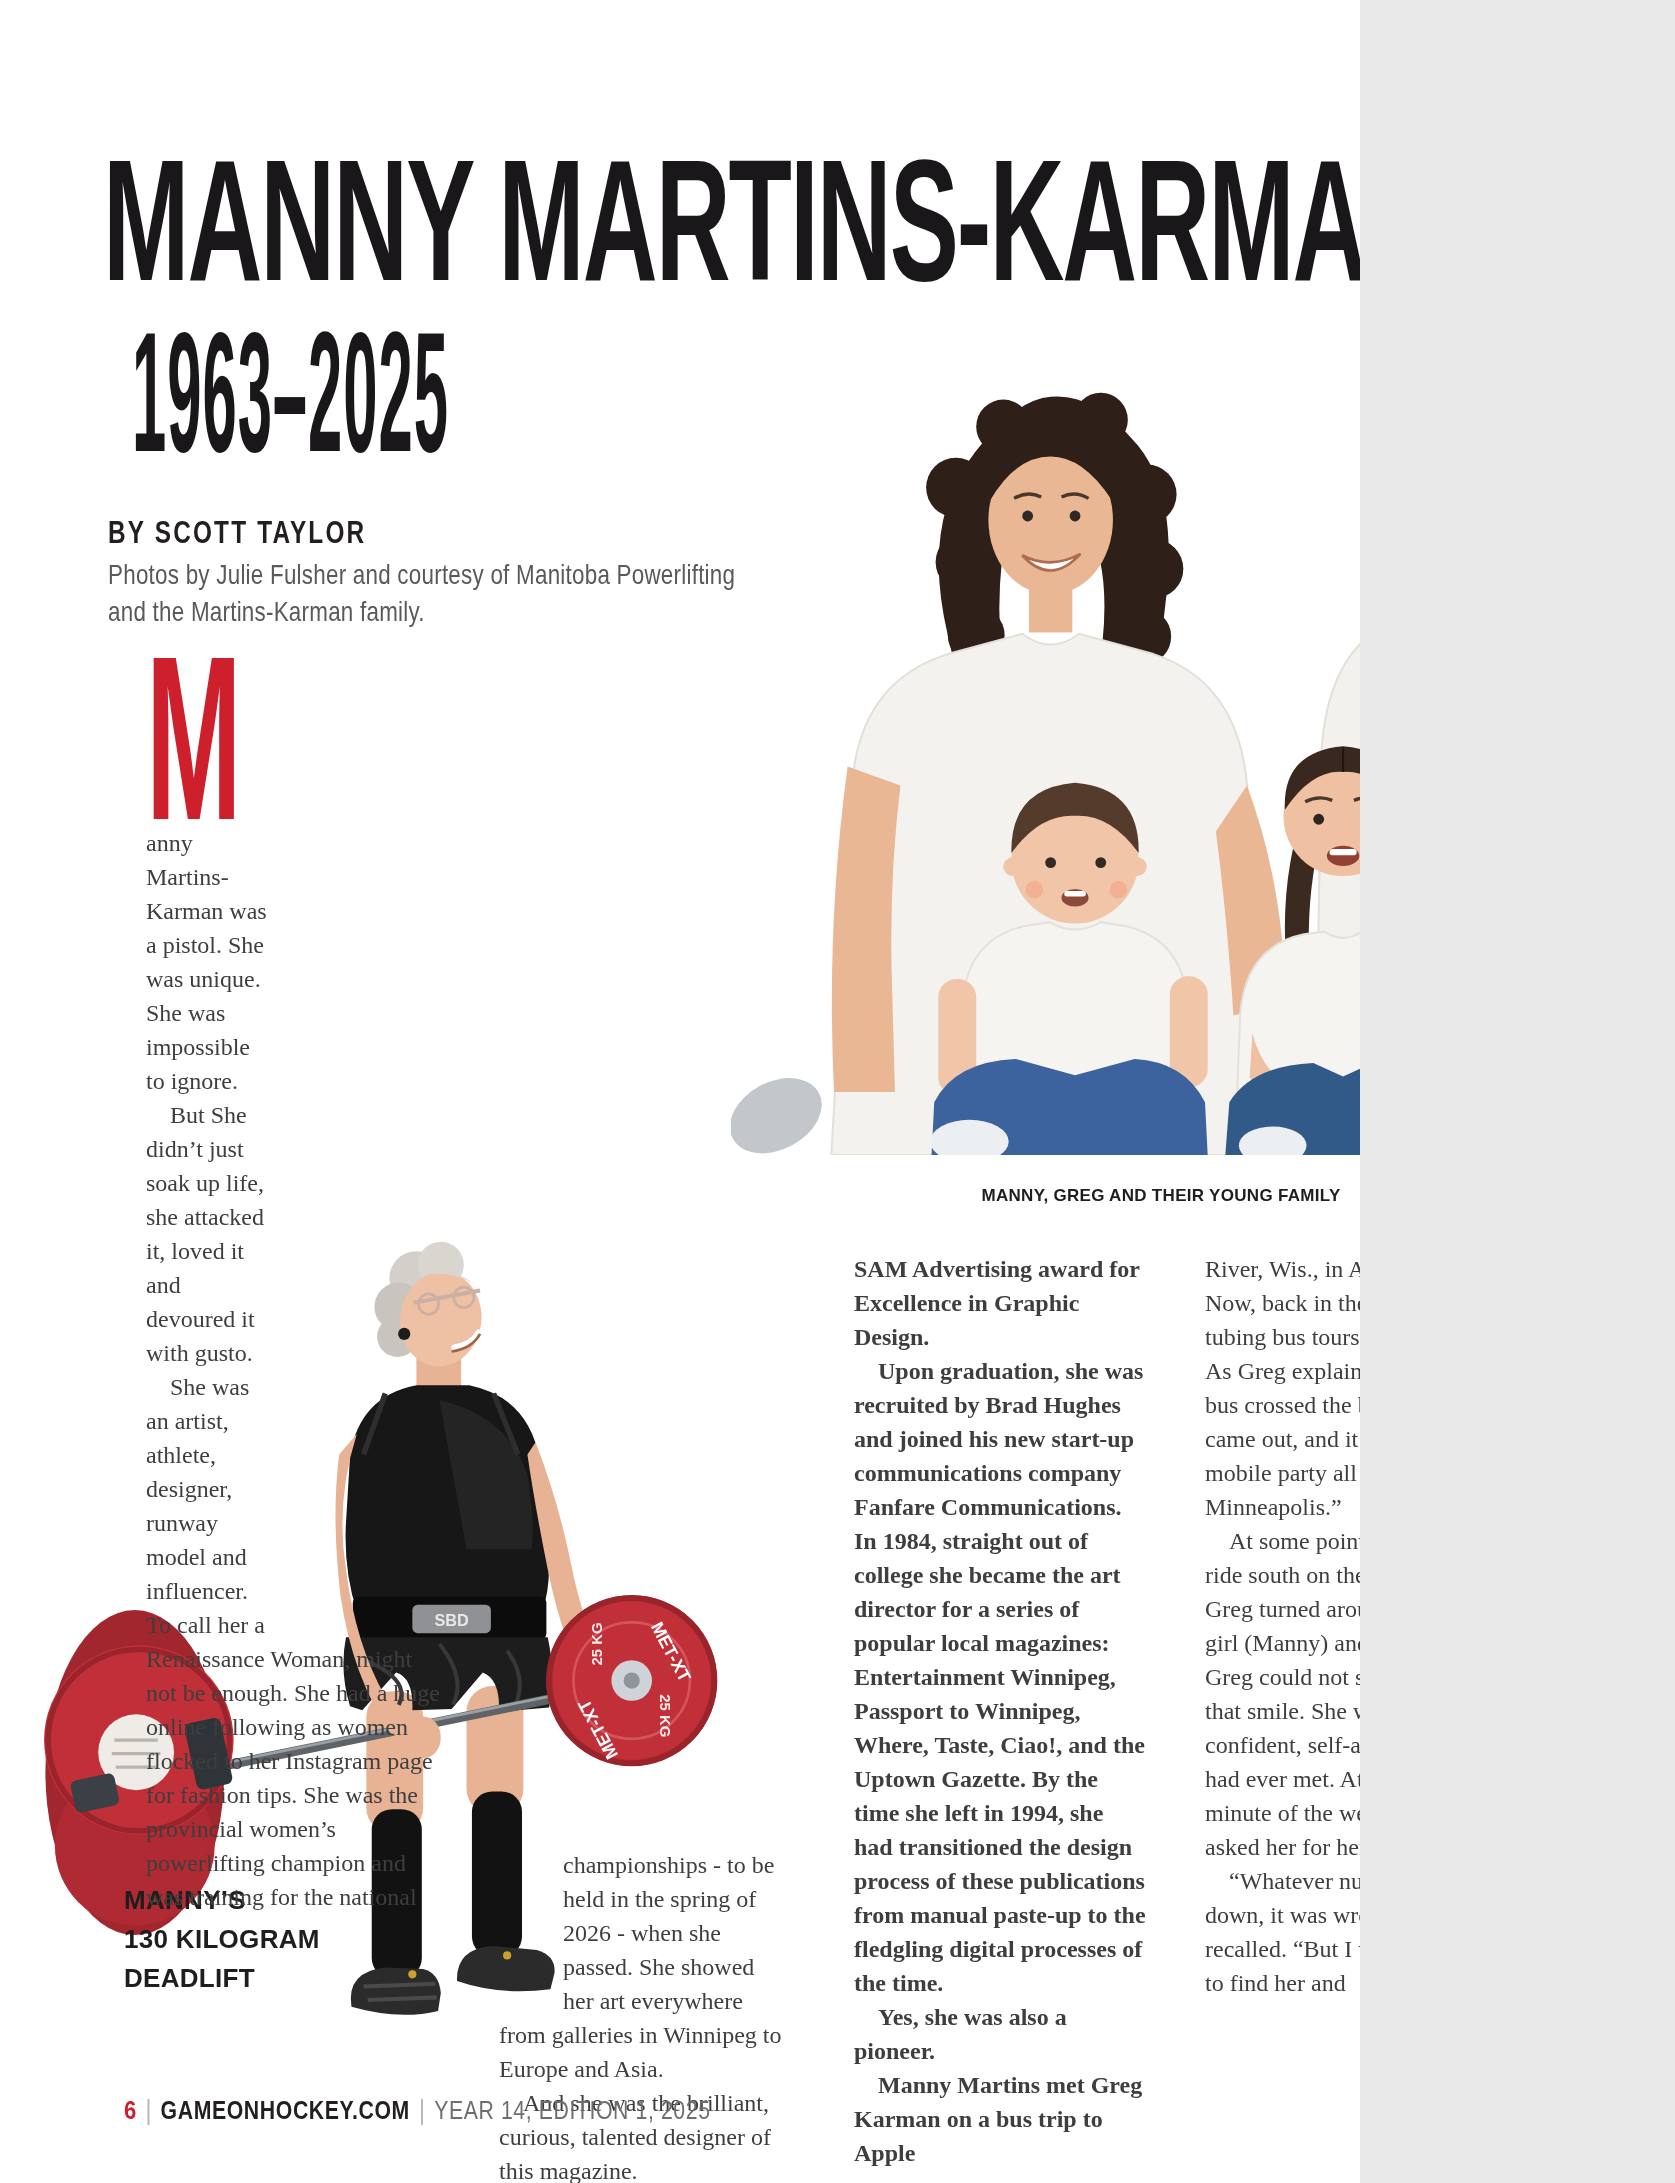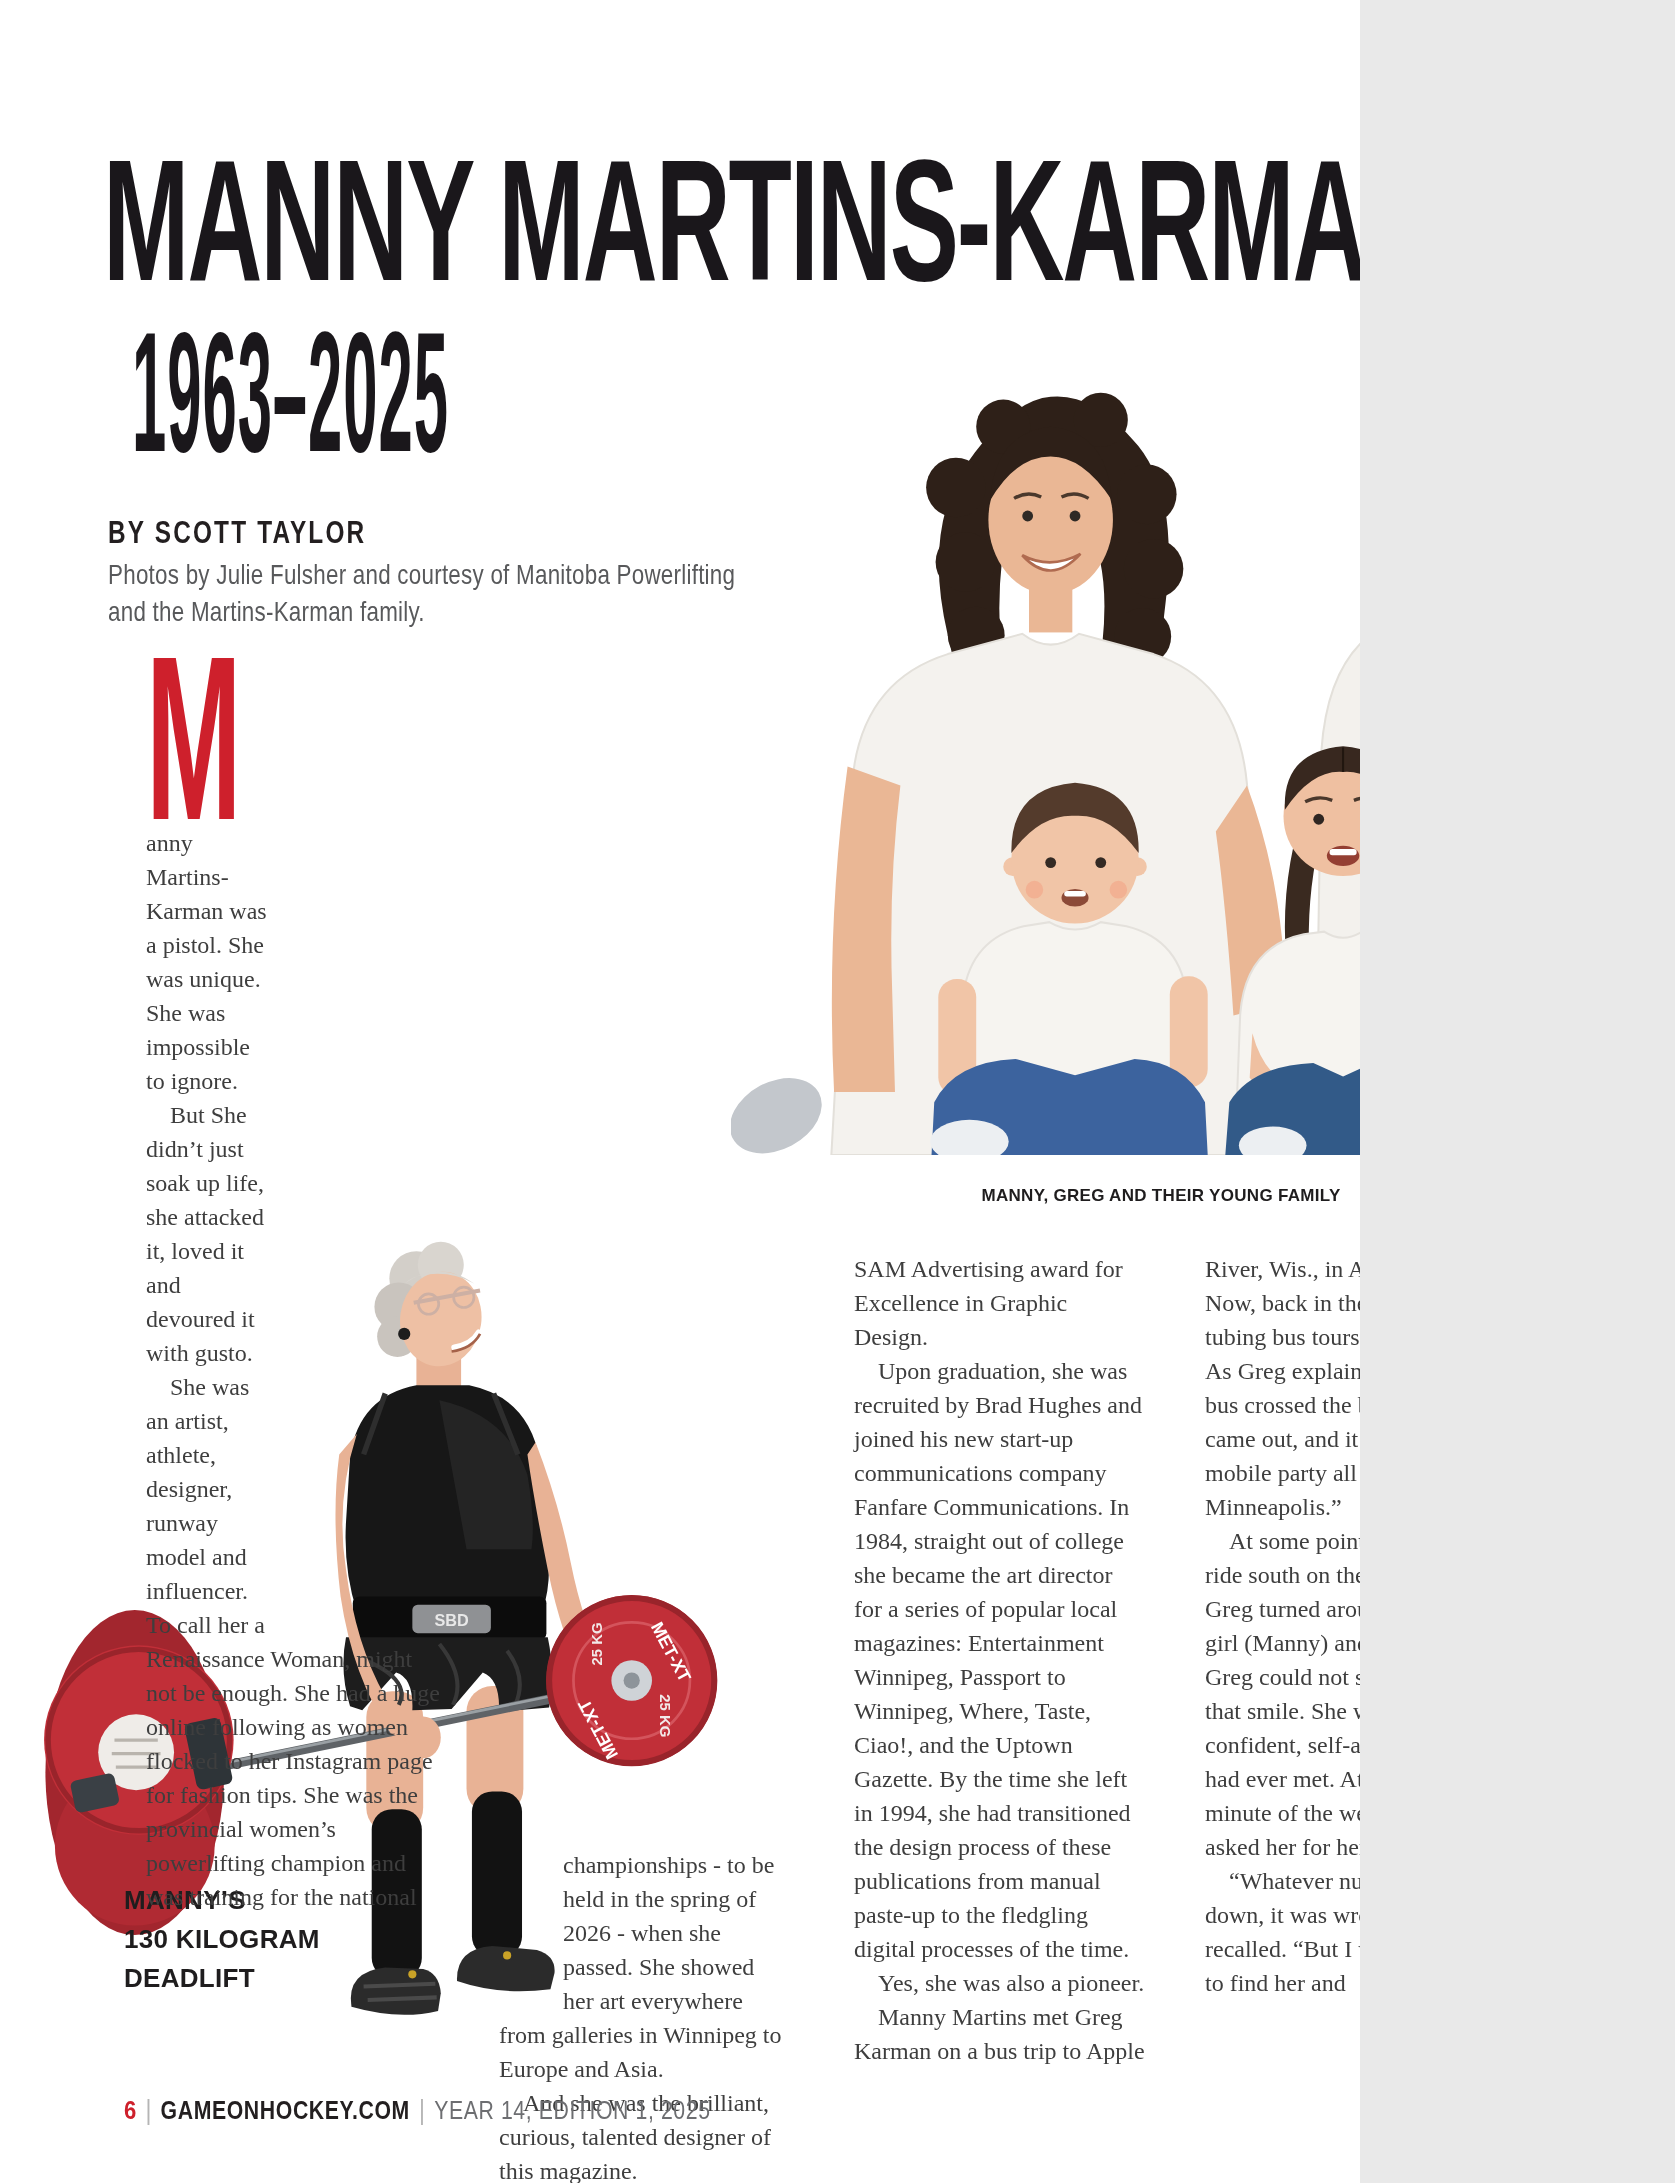--- a/index.html
+++ b/index.html
@@ -31,21 +31,21 @@
   }
   #credit-1{top:559px;}
   #credit-2{top:596px;}
   
   .bodycol{
     position:absolute;font-family:"Liberation Serif",serif;font-size:24px;
     line-height:34px;color:var(--body);
   }
   #col1{left:146px;top:649px;width:299px;}
   #col2{left:499px;top:649px;width:284px;}
-  #col3{left:854px;top:1252px;width:292px;}
+  #col3{left:854px;top:1252px;width:292px;font-weight:bold;}
   #col4{left:1205px;top:1252px;width:324px;}
   .coltext{white-space:pre-line;}
   .dropcap{
     float:left;width:103px;height:173px;margin:4.1px 13.5px 0 0;
   }
   .dropcap span{
     display:block;font-family:"Liberation Sans",sans-serif;font-weight:800;
     font-size:234px;line-height:171px;color:var(--red);
     transform:scaleX(0.49);transform-origin:0 0;
   }

